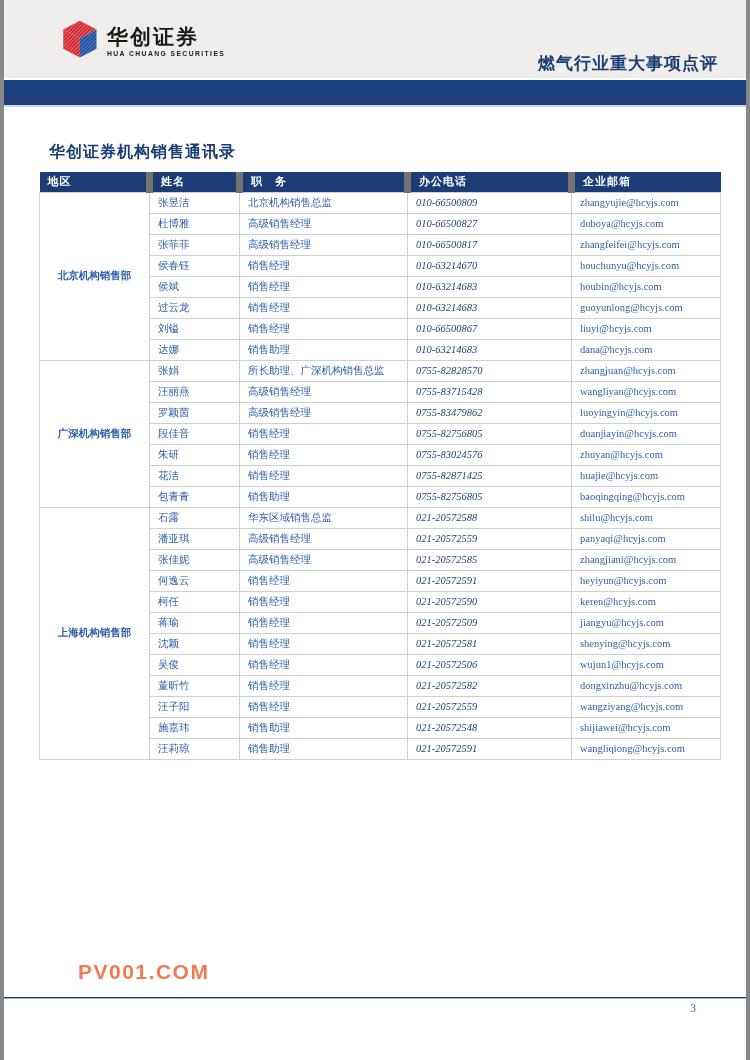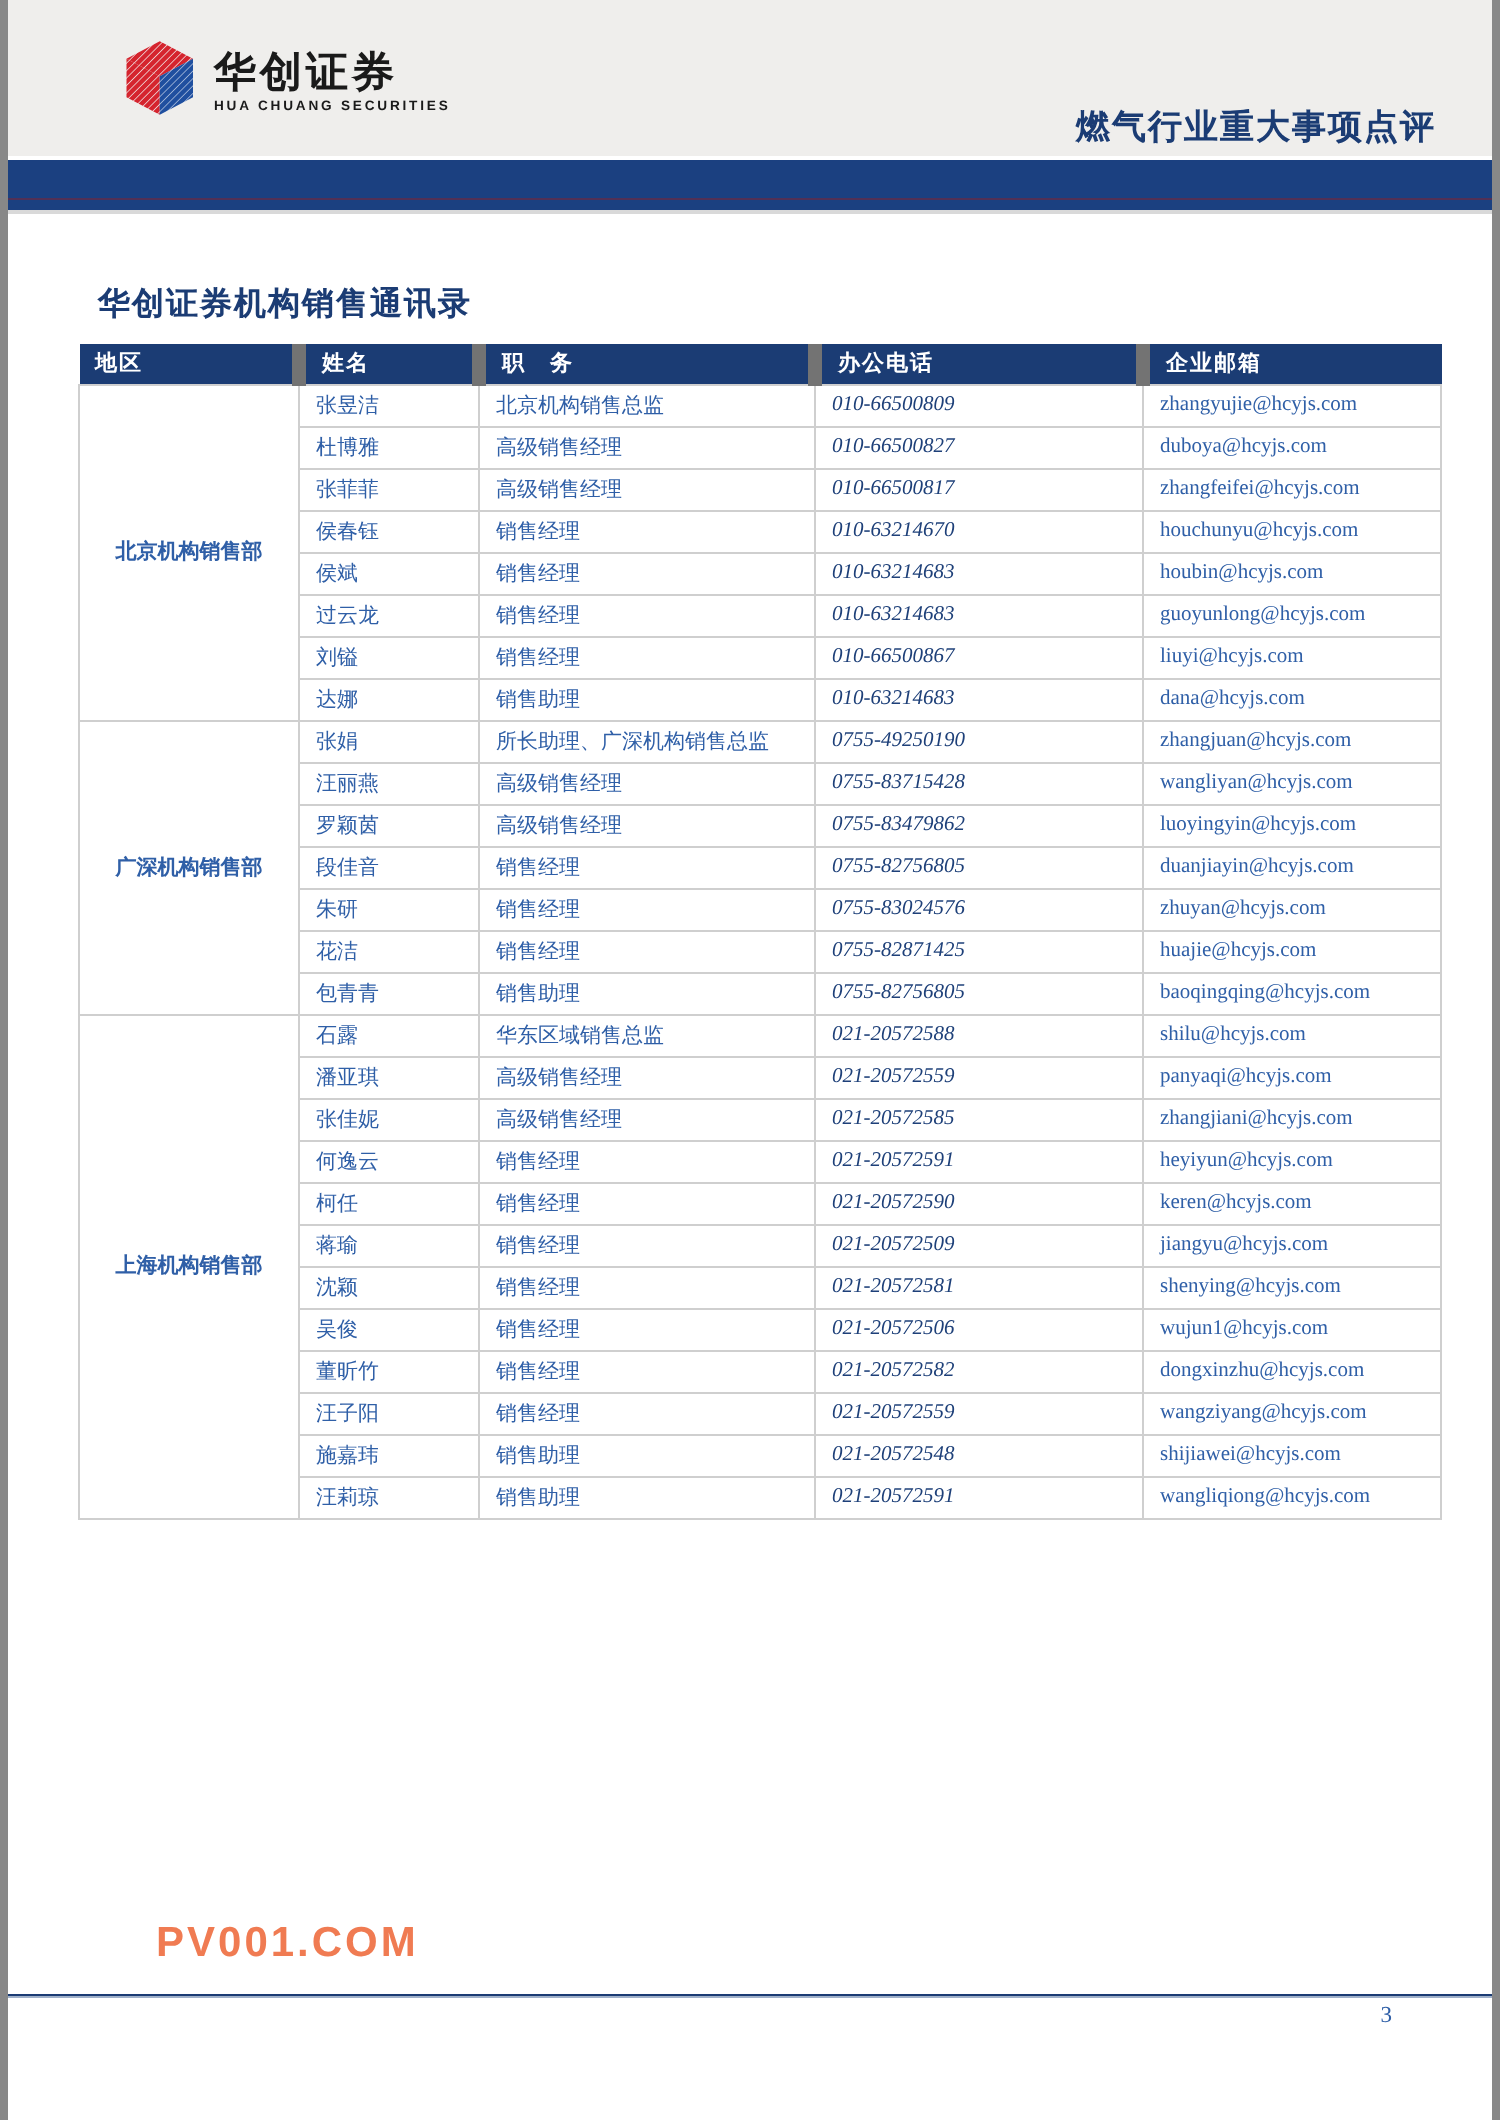--- a/index.html
+++ b/index.html
@@ -148,21 +148,21 @@
         <td>达娜</td>
         <td>销售助理</td>
         <td class="phone">010-63214683</td>
         <td class="email">dana@hcyjs.com</td>
       </tr>
 
       <tr>
         <td class="region" rowspan="7">广深机构销售部</td>
         <td>张娟</td>
         <td>所长助理、广深机构销售总监</td>
-        <td class="phone">0755-49250190</td>
+        <td class="phone">0755-82828570</td>
         <td class="email">zhangjuan@hcyjs.com</td>
       </tr>
       <tr>
         <td>汪丽燕</td>
         <td>高级销售经理</td>
         <td class="phone">0755-83715428</td>
         <td class="email">wangliyan@hcyjs.com</td>
       </tr>
       <tr>
         <td>罗颖茵</td>

